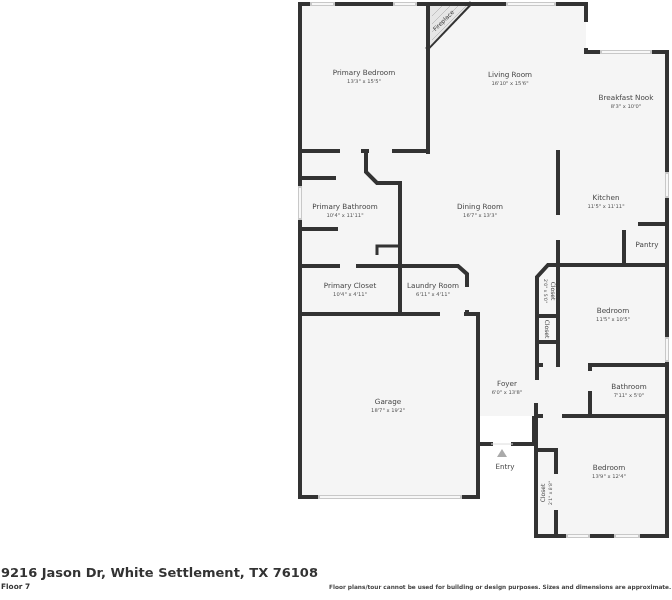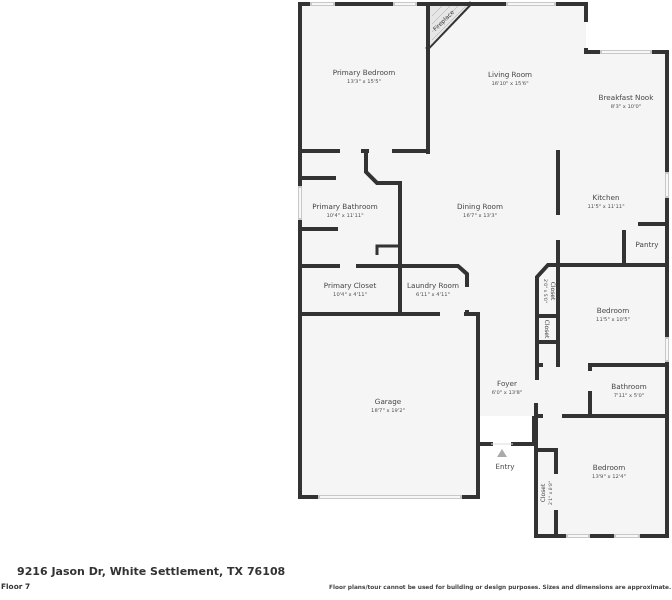--- a/index.html
+++ b/index.html
@@ -6,21 +6,21 @@
   body{width:672px;height:600px;position:relative;overflow:hidden;font-family:"DejaVu Sans","Liberation Sans",sans-serif;}
   #plan{position:absolute;left:0;top:0;width:672px;height:600px;}
   .room-fill{fill:#f5f5f5;}
   .wall{stroke:#333333;stroke-width:4;fill:none;stroke-linecap:square;}
   .thin{stroke:#333333;stroke-width:3;fill:none;}
   .win{stroke:#c8c8c8;stroke-width:4;fill:none;}
   .winin{stroke:#f7f7f7;stroke-width:2;fill:none;}
   .opening{stroke:#dcdcdc;stroke-width:1;fill:none;}
   .rname{font-size:7.2px;fill:#444;text-anchor:middle;font-family:"DejaVu Sans",sans-serif;}
   .rdim{font-size:5.2px;fill:#555;text-anchor:middle;font-family:"DejaVu Sans",sans-serif;}
-  .footer-addr{position:absolute;left:17px;top:565px;font-size:11px;color:#333;font-weight:bold;}
+  .footer-addr{position:absolute;left:1px;top:565px;font-size:13px;color:#333;font-weight:bold;}
   .footer-floor{position:absolute;left:1px;top:582px;font-size:7.4px;color:#333;font-weight:bold;}
   .footer-disc{position:absolute;left:329px;top:584px;font-size:5.8px;color:#444;font-weight:bold;white-space:nowrap;}
 </style>
 </head>
 <body>
 
 <svg id="plan" viewBox="0 0 672 600" xmlns="http://www.w3.org/2000/svg">
 
   <g>
     <polygon class="room-fill" points="300,4 586,4 586,52 667,52 667,536 536,536 536,416 478,416 478,444 476,444 476,497 300,497"></polygon>

